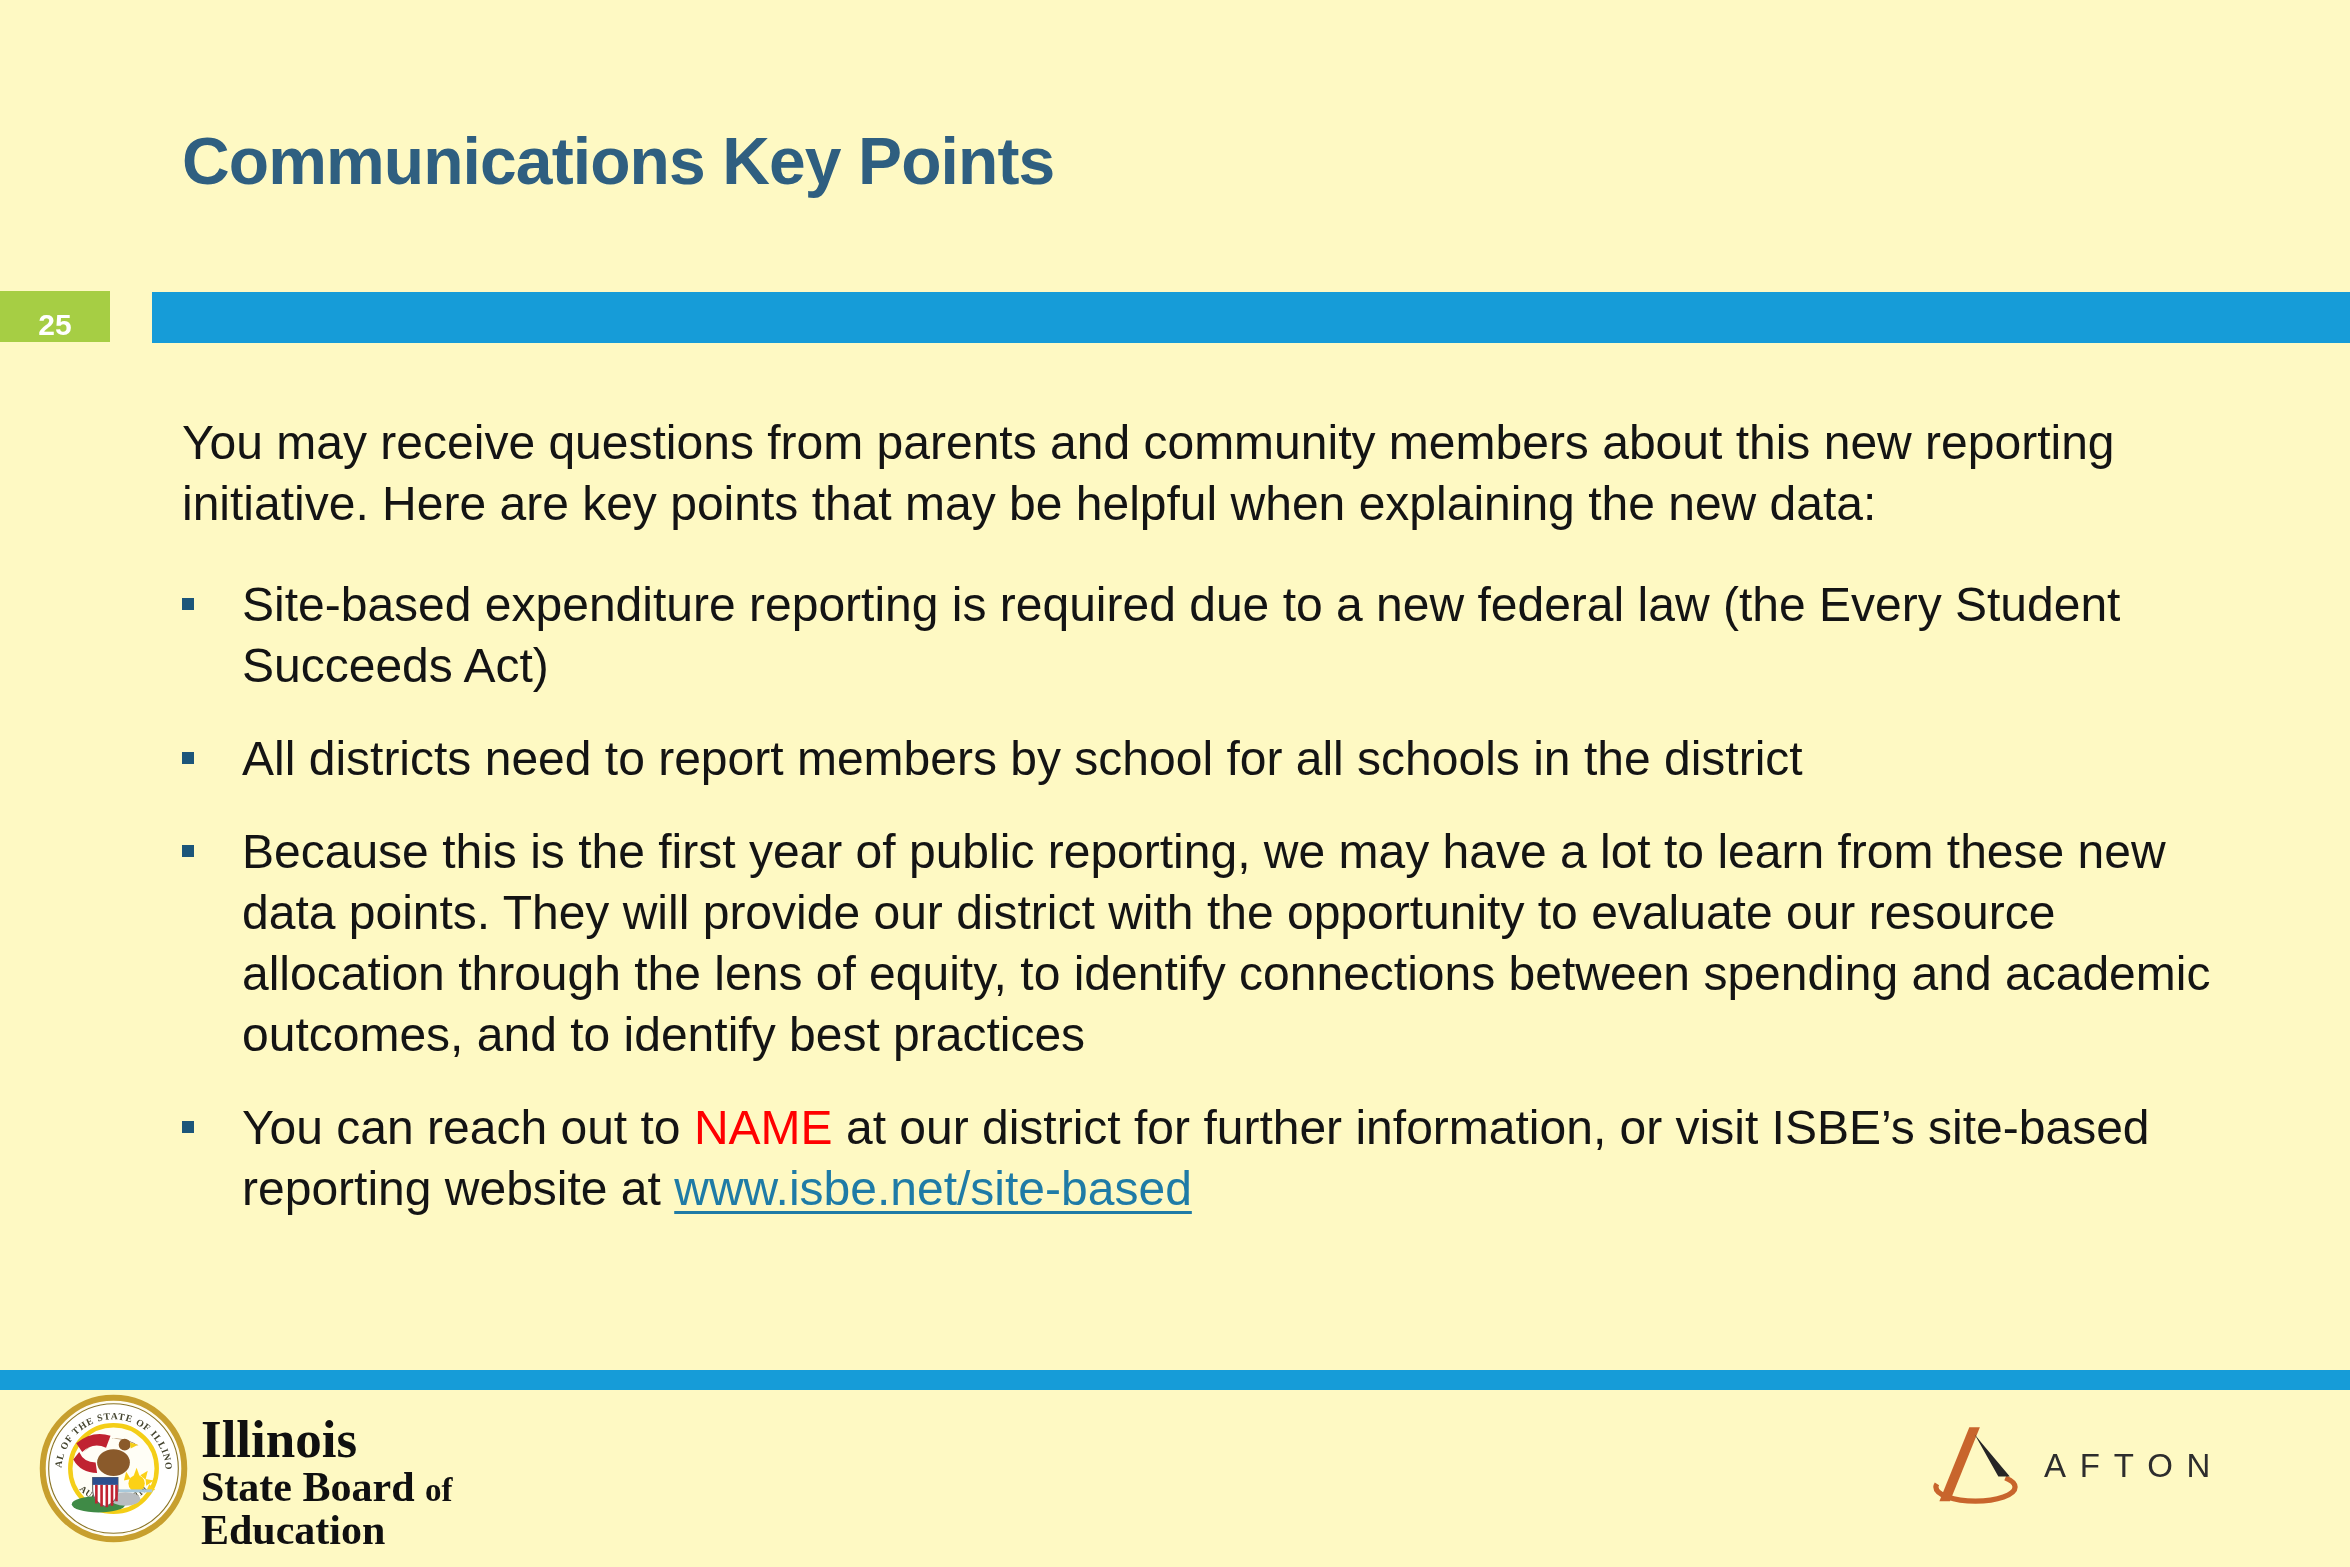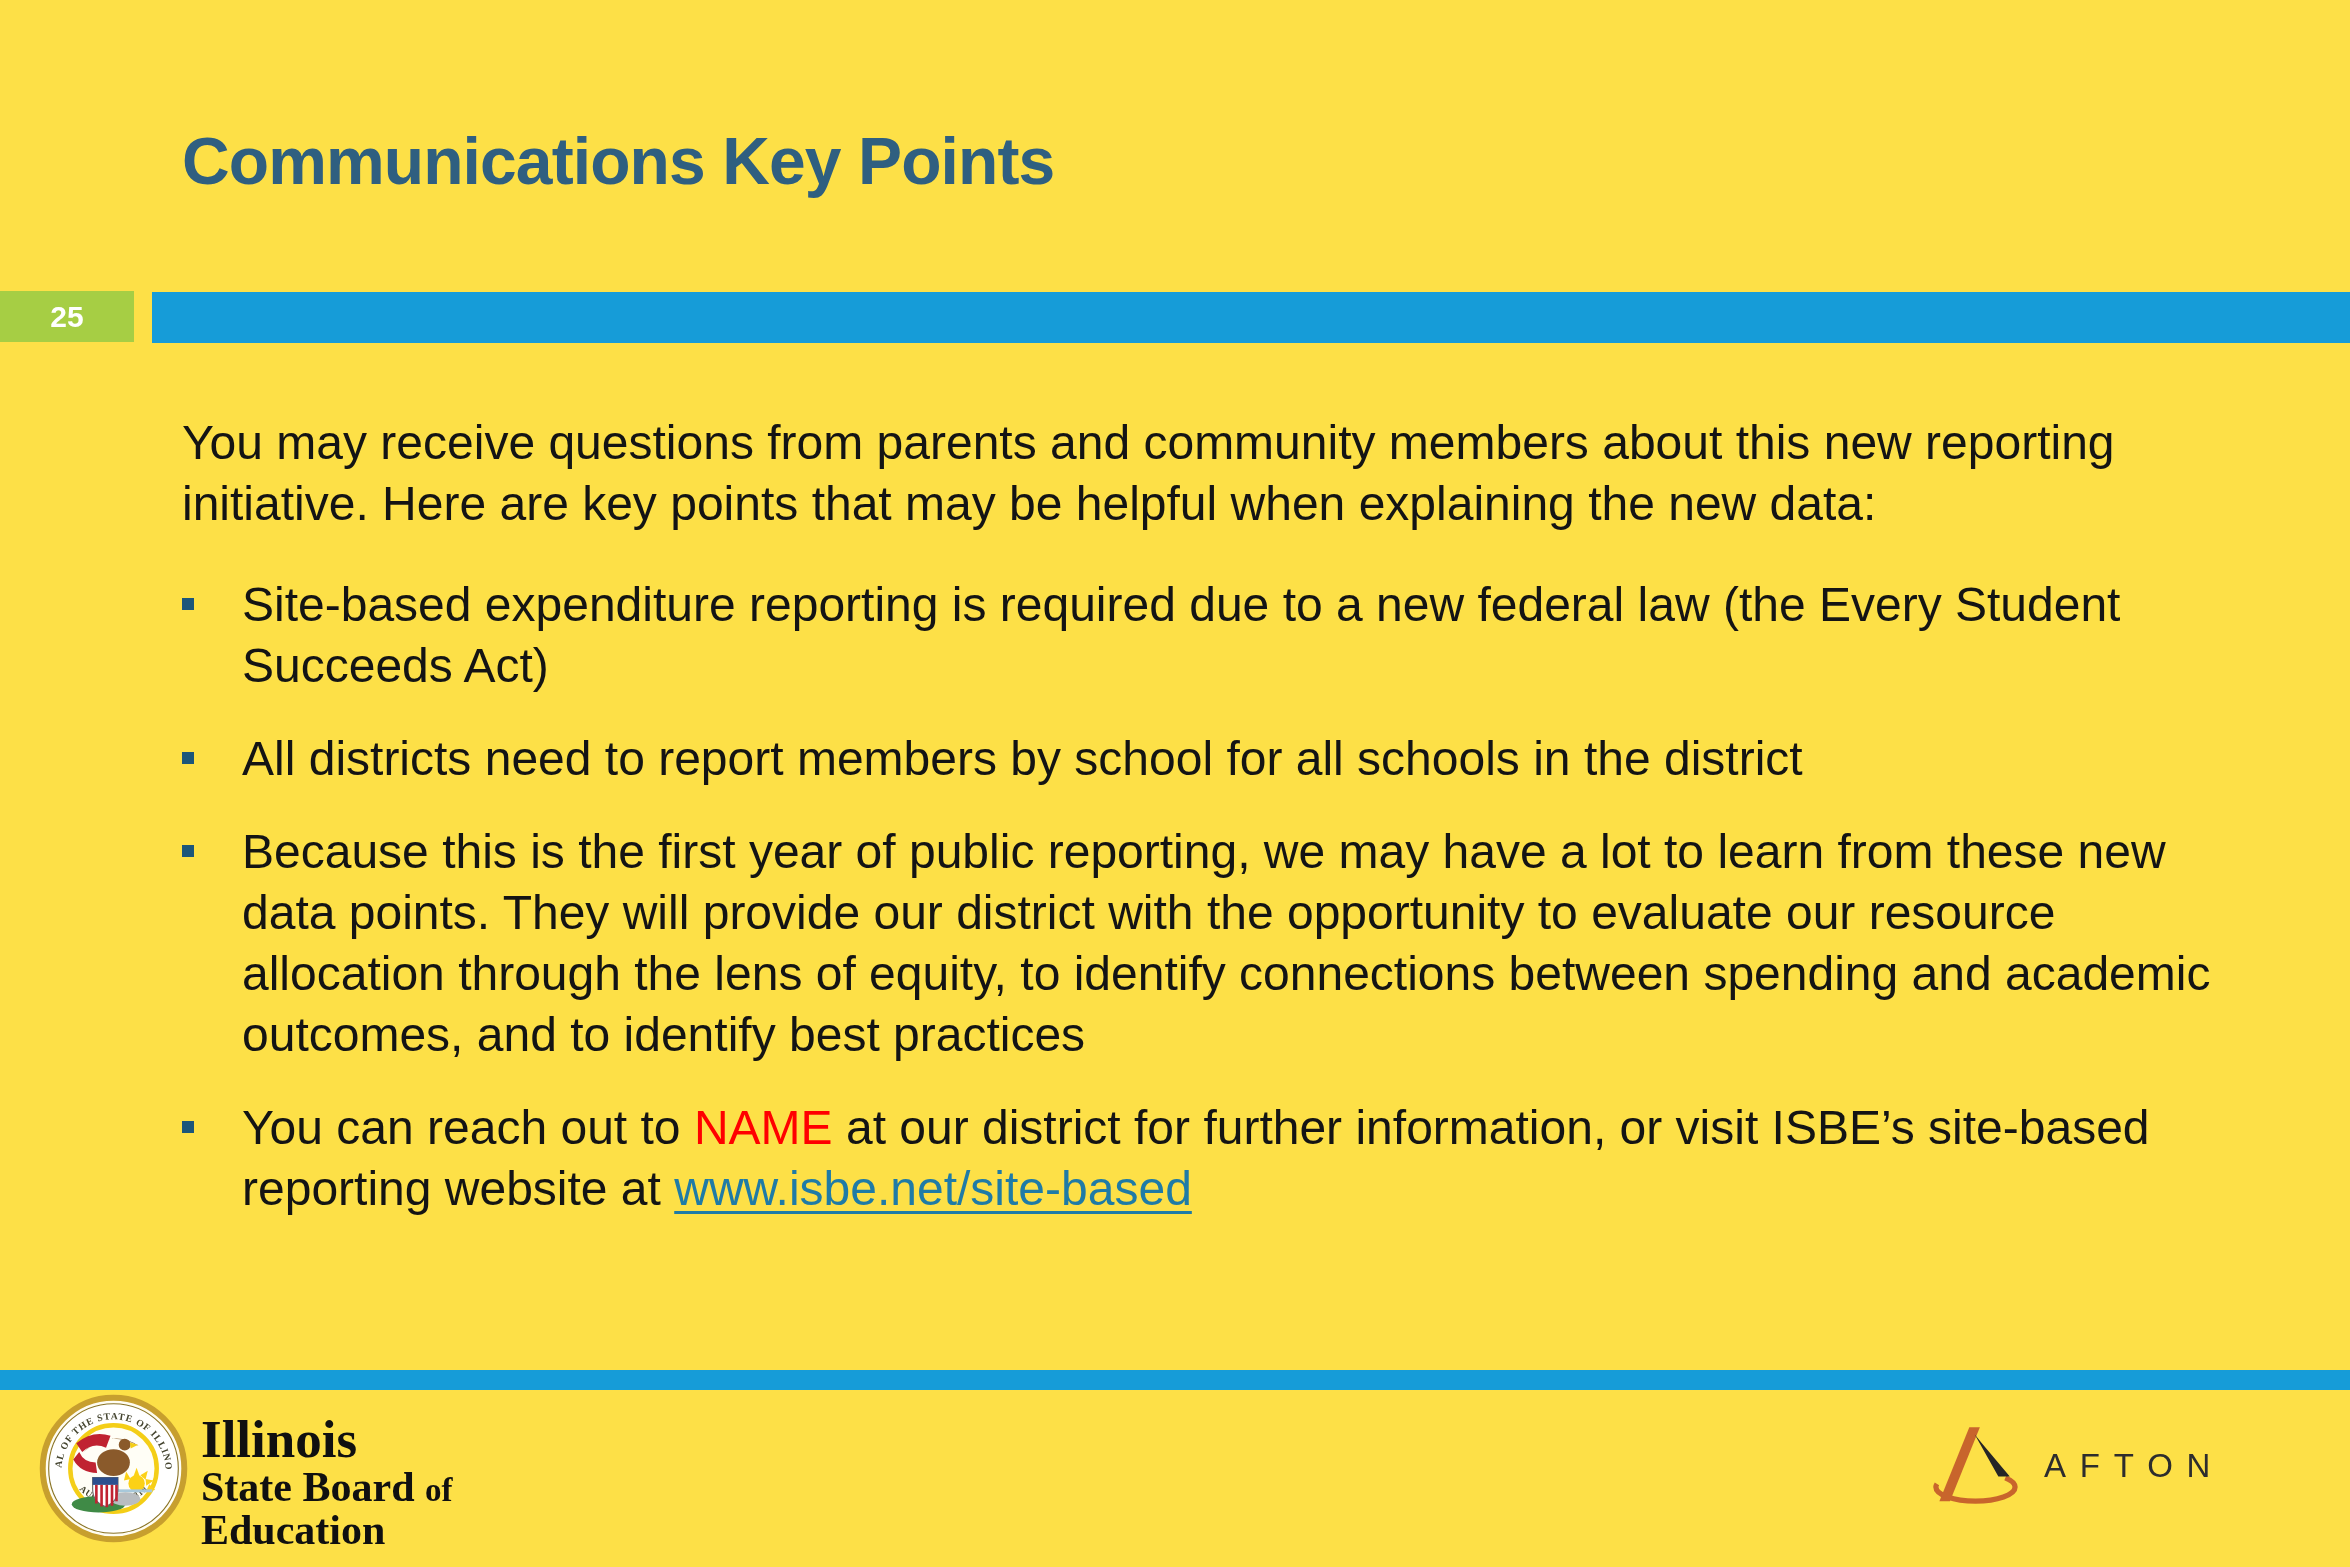--- a/index.html
+++ b/index.html
@@ -1,30 +1,30 @@
 <!DOCTYPE html>
 <html style="font-size:14.7px"><head>
 <meta charset="utf-8">
 <style>
   html,body{margin:0;padding:0;background:#e8e8e8;}
   .slide{
-    position:relative;width:2351px;height:1568px;background:#fde047;
+    position:relative;width:2351px;height:1568px;background:#fef9c3;
     font-family:"Liberation Sans",sans-serif;overflow:hidden;
   }
   
   .title{
     position:absolute;left:182px;top:125px;margin:0;
     font-size:66px;font-weight:700;color:#2f5f80;letter-spacing:-0.9px;
     line-height:1.1;
   }
   
   .page-badge{
-    position:absolute;left:0;top:291px;width:134px;height:51px;
+    position:absolute;left:0;top:291px;width:110px;height:51px;
     background:#a6ce44;color:#ffffff;font-size:30px;font-weight:700;
-    display:flex;align-items:center;justify-content:center;
+    display:flex;align-items:flex-end;justify-content:center;
   }
   .top-bar{
     position:absolute;left:152px;top:292px;width:2198px;height:51px;
     background:#169cd8;
   }
   .bottom-bar{
     position:absolute;left:0;top:1370px;width:2351px;height:20px;
     background:#169cd8;
   }
   

